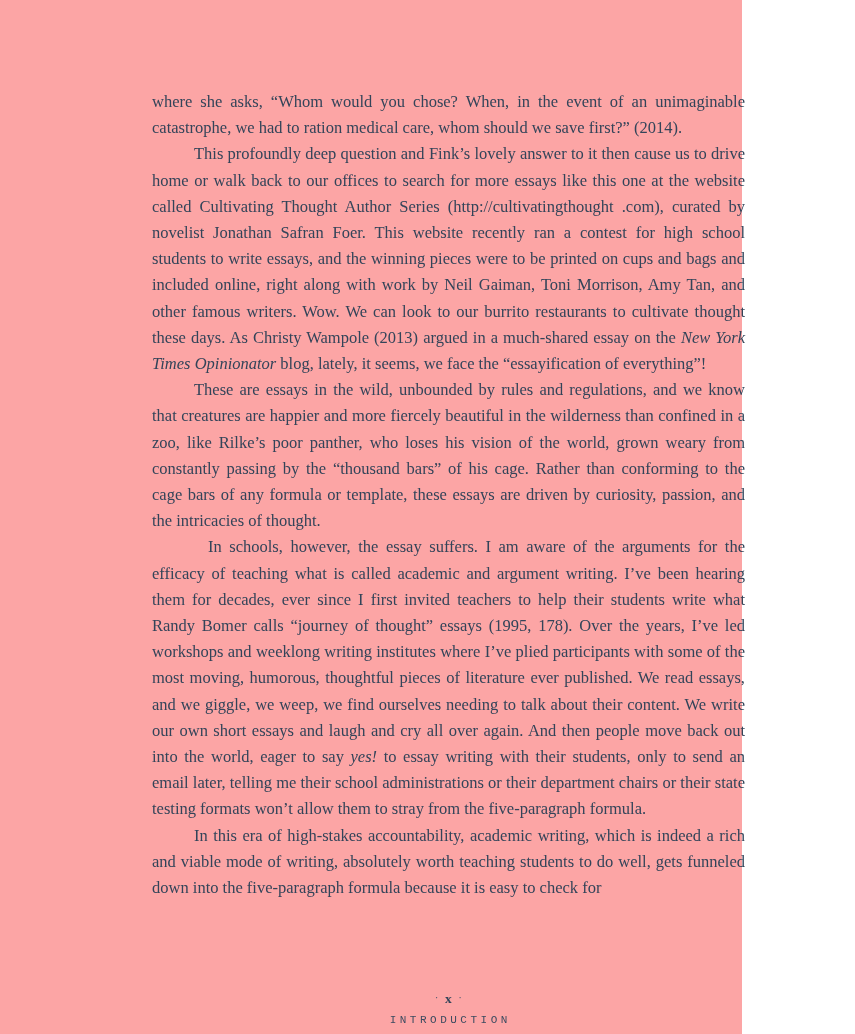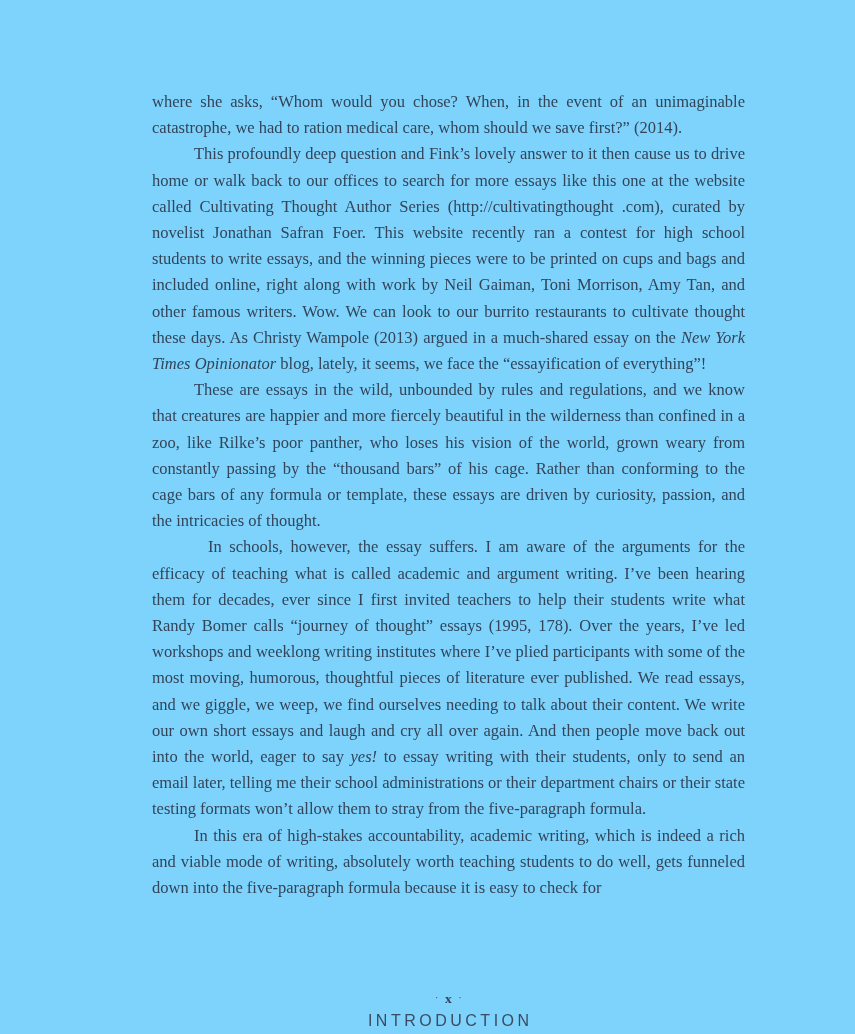--- a/index.html
+++ b/index.html
@@ -5,23 +5,23 @@
   html, body {
     margin: 0;
     padding: 0;
     width: 855px;
     height: 1034px;
     background: #ffffff;
     overflow: hidden;
   }
   .page {
     position: relative;
-    width: 855px;
+    width: 742px;
     height: 1034px;
-    background: #7dd3fc;
+    background: #fca5a5;
   }
   .body-text {
     position: absolute;
     left: 152px;
     top: 89px;
     width: 593px;
     font-family: "Liberation Serif", serif;
     font-size: 16.5px;
     line-height: 26.2px;
     color: #334459;
@@ -52,22 +52,22 @@
   }
   .pagenum-line .dot {
     font-weight: 400;
     font-size: 11px;
     vertical-align: 2px;
     margin: 0 6px;
     color: #46556b;
   }
   .section-title {
     margin-top: 8px;
-    font-family: Liberation Sans, sans-serif;
-    font-size: 16px;
+    font-family: Liberation Mono, monospace;
+    font-size: 11px;
     line-height: 13px;
     letter-spacing: 3.5px;
     color: #3c4b60;
     padding-left: 3.5px; 
   }
 </style>
 </head>
 <body>
 
 <div class="page">

